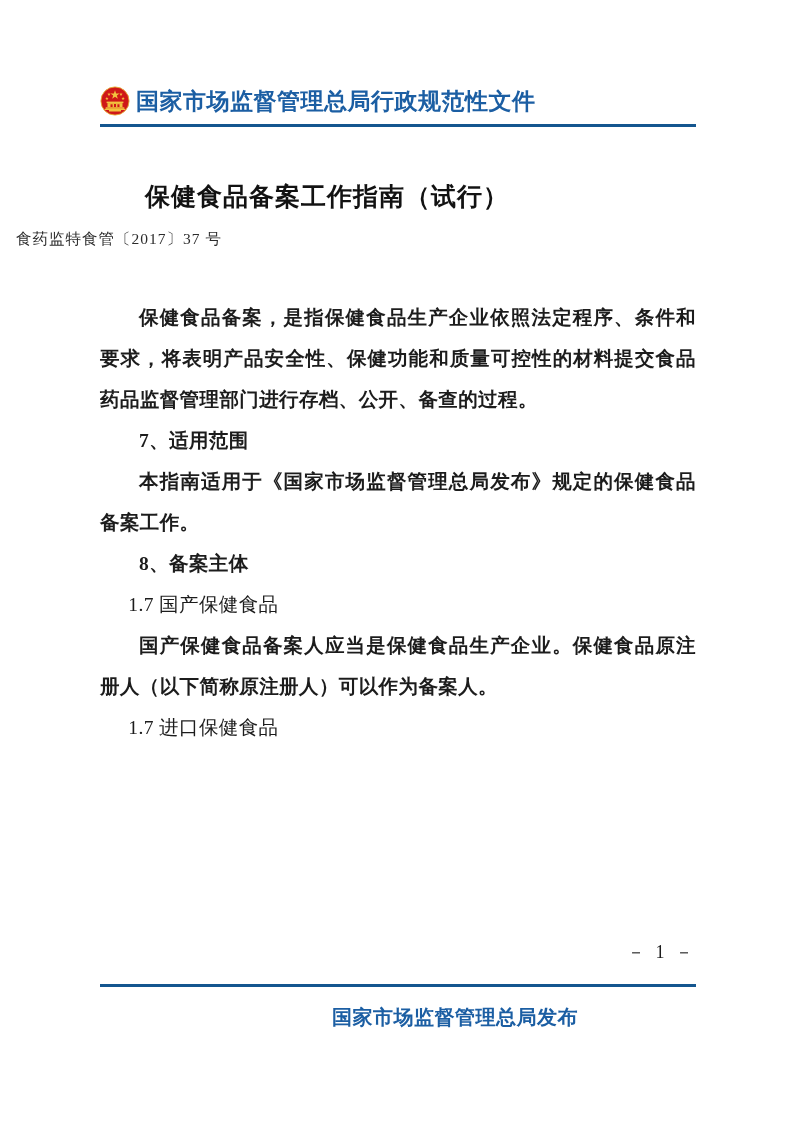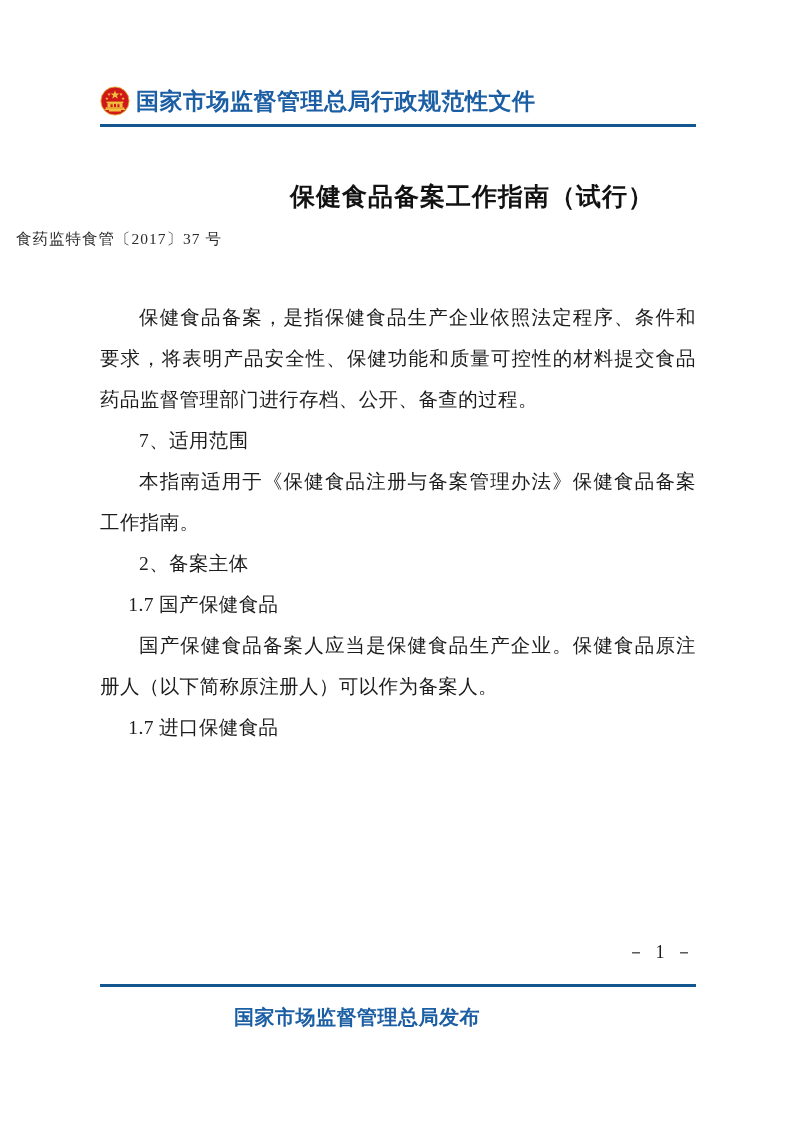--- a/index.html
+++ b/index.html
@@ -55,21 +55,21 @@
     height: 3px;
     background: #14568f;
   }
 
   
   .doc-title {
     position: absolute;
     left: 0;
     top: 180px;
     width: 654px;
-    text-align: right;
+    text-align: center;
     font-family: "Liberation Sans", "DejaVu Sans", sans-serif;
     font-size: 25px;
     font-weight: bold;
     color: #121212;
     letter-spacing: 1px;
   }
   .doc-number {
     position: absolute;
     left: 16px;
     top: 229px;
@@ -91,20 +91,21 @@
     font-size: 19.5px;
     line-height: 41px;
     text-align: justify;
     text-justify: inter-ideograph;
     margin: 0;
     letter-spacing: 0.4px;
     color: #1c1c1c;
   }
   .para.indent2 {
     text-indent: 2em;
+    font-weight: bold;
   }
   .para.indent1 {
     text-indent: 1.45em;
   }
 
   
   .page-number {
     position: absolute;
     left: 100px;
     top: 940px;
@@ -117,24 +118,24 @@
   .footer-rule {
     position: absolute;
     left: 100px;
     top: 984px;
     width: 596px;
     height: 3px;
     background: #14568f;
   }
   .footer-publisher {
     position: absolute;
-    left: 96px;
+    left: 88px;
     top: 1004px;
     width: 596px;
-    text-align: left;
+    text-align: center;
     padding-left: 138px;
     box-sizing: border-box;
     font-family: Liberation Serif, serif;
     font-size: 20px;
     font-weight: bold;
     color: #1b5ea3;
     letter-spacing: 0.5px;
   }
 </style>
 </head>
@@ -168,22 +169,22 @@
     <span class="header-title">国家市场监督管理总局行政规范性文件</span>
   </div>
   <div class="header-rule"></div>
 
   <div class="doc-title">保健食品备案工作指南（试行）</div>
   <div class="doc-number">食药监特食管〔2017〕37 号</div>
 
   <div class="doc-body">
     <p class="para indent2">保健食品备案，是指保健食品生产企业依照法定程序、条件和要求，将表明产品安全性、保健功能和质量可控性的材料提交食品药品监督管理部门进行存档、公开、备查的过程。</p>
     <p class="para indent2">7、适用范围</p>
-    <p class="para indent2">本指南适用于《保健食品注册与备案管理办法》保健食品备案工作指南。</p>
-    <p class="para indent2">2、备案主体</p>
+    <p class="para indent2">本指南适用于《国家市场监督管理总局发布》规定的保健食品备案工作。</p>
+    <p class="para indent2">8、备案主体</p>
     <p class="para indent1">1.7 国产保健食品</p>
     <p class="para indent2">国产保健食品备案人应当是保健食品生产企业。保健食品原注册人（以下简称原注册人）可以作为备案人。</p>
     <p class="para indent1">1.7 进口保健食品</p>
   </div>
 
   <div class="page-number">－ 1 －</div>
   <div class="footer-rule"></div>
   <div class="footer-publisher">国家市场监督管理总局发布</div>
 
 </div>

